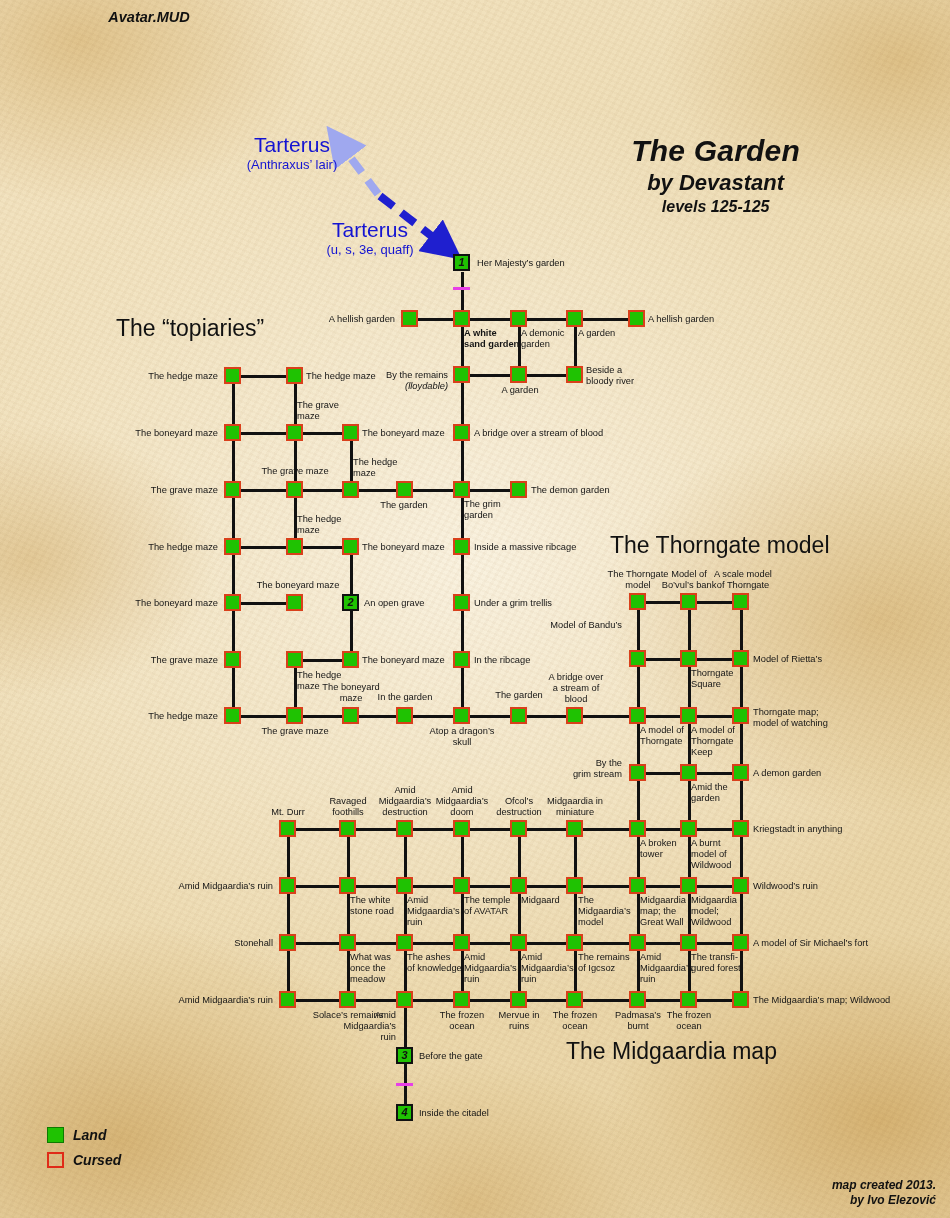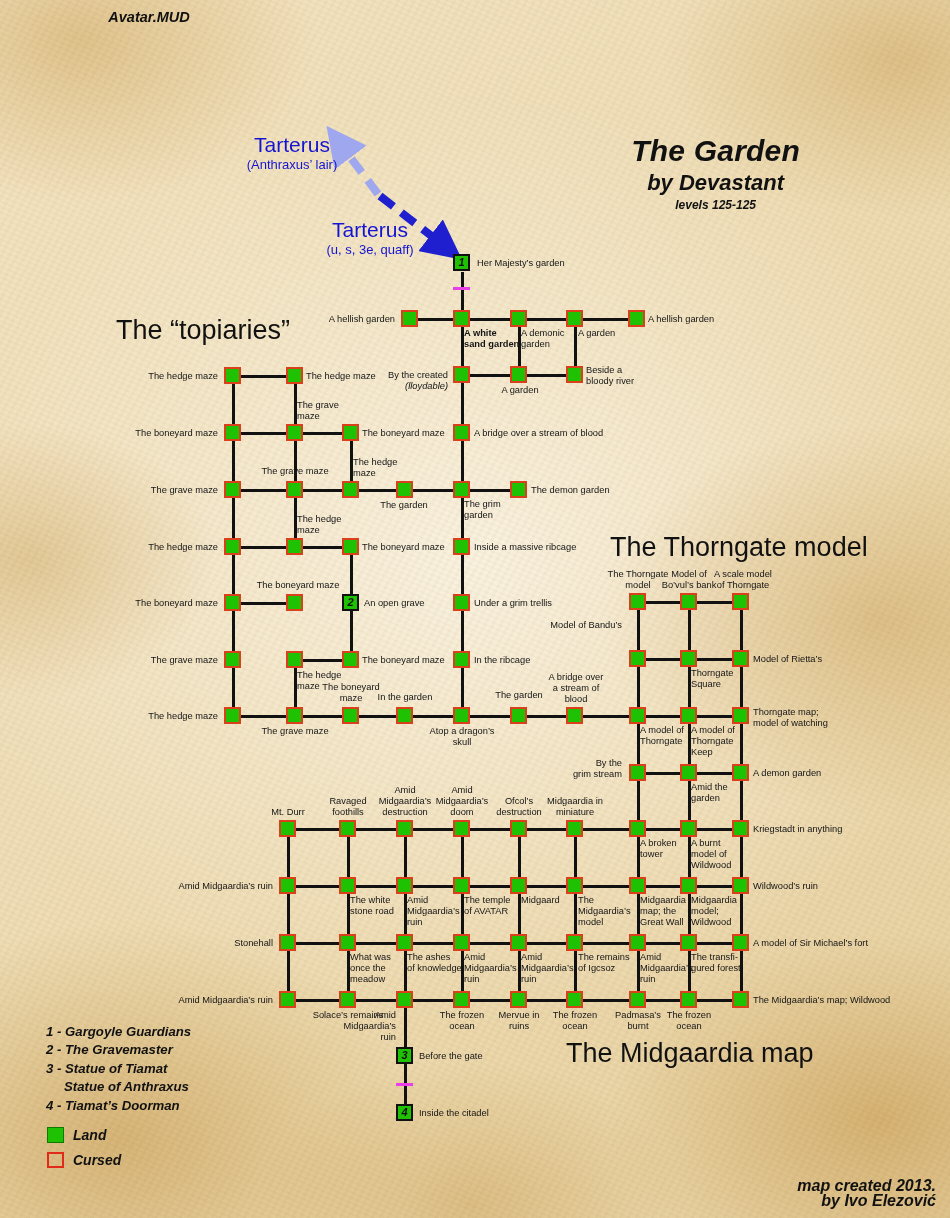--- a/index.html
+++ b/index.html
@@ -63,43 +63,43 @@
   .server{
     position:absolute;left:14px;top:8px;width:260px;
     font-weight:bold;font-style:italic;font-size:14.5px;color:#111;
     line-height:19px;
   }
   .server .l1{display:block;text-align:center;padding-left:10px;}
   .server .l2{display:block;text-align:center;}
   .maintitle{position:absolute;right:150px;top:134px;text-align:center;color:#111;}
   .maintitle .t1{font-size:30px;font-weight:bold;font-style:italic;letter-spacing:.2px;}
   .maintitle .t2{font-size:22px;font-weight:bold;font-style:italic;margin-top:2px;}
-  .maintitle .t3{font-size:12px;font-weight:bold;font-style:italic;margin-top:2px;}
-
-  .section-title{position:absolute;font-size:27px;color:#111;}
+  .maintitle .t3{font-size:16px;font-weight:bold;font-style:italic;margin-top:2px;}
+
+  .section-title{position:absolute;font-size:23px;color:#111;}
   .quote{
     position:absolute;left:608px;top:424px;width:332px;
     text-align:center;font-size:12.6px;line-height:16.5px;color:#151515;
   }
 
   
   .tart-lbl{position:absolute;color:#1414d2;text-align:center;}
   .tart-lbl .big{font-size:21px;line-height:24px;}
   .tart-lbl .sm{font-size:13px;line-height:16px;}
 
   
   .legend{position:absolute;left:46px;top:1023px;font-size:13.2px;font-weight:bold;font-style:italic;color:#111;line-height:18.4px;}
   .legend .indent{padding-left:18px;}
   .legend-key{position:absolute;font-size:14px;font-weight:bold;font-style:italic;color:#111;}
   .sw{position:absolute;width:17px;height:16px;box-sizing:border-box;}
   .sw.land{background:#1fc202;border:1px solid #0e7a01;}
   .sw.cursed{background:transparent;border:2px solid #e02b18;}
 
   .credits{position:absolute;right:14px;bottom:10px;text-align:right;
-    font-size:16px;font-weight:bold;font-style:italic;color:#111;line-height:15px;}
+    font-size:12px;font-weight:bold;font-style:italic;color:#111;line-height:15px;}
 </style>
 </head>
 <body>
 
 <div id="map">
   <div class="grain"></div>
 
   <div class="server">
     <span class="l1">Avatar.MUD</span>
   </div>
@@ -221,21 +221,21 @@
 sand garden</div>
   <div class="room" style="left:510px;top:310px;"></div>
   <div class="lbl r" style="left:521px;top:328px;width:62px;">A demonic
 garden</div>
   <div class="room" style="left:566px;top:310px;"></div>
   <div class="lbl r" style="left:578px;top:328px;width:62px;">A garden</div>
   <div class="room" style="left:628px;top:310px;"></div>
   <div class="lbl r" style="left:648px;top:314px;width:120px;">A hellish garden</div>
 
   <div class="room" style="left:453px;top:366px;"></div>
-  <div class="lbl l" style="left:353px;top:370px;width:95px;"><span>By the created</span><br><i>(lloydable)</i></div>
+  <div class="lbl l" style="left:353px;top:370px;width:95px;"><span>By the remains</span><br><i>(lloydable)</i></div>
   <div class="room" style="left:510px;top:366px;"></div>
   <div class="lbl c" style="left:490px;top:385px;width:60px;">A garden</div>
   <div class="room" style="left:566px;top:366px;"></div>
   <div class="lbl r" style="left:586px;top:365px;width:70px;">Beside a
 bloody river</div>
 
   <div class="room" style="left:453px;top:424px;"></div>
   <div class="lbl r" style="left:474px;top:428px;width:170px;">A bridge over a stream of blood</div>
   <div class="room" style="left:453px;top:481px;"></div>
   <div class="lbl r" style="left:464px;top:499px;width:60px;">The grim
@@ -465,27 +465,20 @@
   <div class="lbl c" style="left:658px;top:1010px;width:62px;">The frozen
 ocean</div>
   <div class="room" style="left:732px;top:991px;"></div>
   <div class="lbl r" style="left:753px;top:995px;width:190px;">The Midgaardia’s map; Wildwood</div>
 
   <div class="room numbered" style="left:396px;top:1047px;">3</div>
   <div class="lbl r" style="left:419px;top:1051px;width:110px;">Before the gate</div>
   <div class="room numbered" style="left:396px;top:1104px;">4</div>
   <div class="lbl r" style="left:419px;top:1108px;width:110px;">Inside the citadel</div>
 
-  <div class="legend">
-    <div>1 - Gargoyle Guardians</div>
-    <div>2 - The Gravemaster</div>
-    <div>3 - Statue of Tiamat</div>
-    <div class="indent">Statue of Anthraxus</div>
-    <div>4 - Tiamat’s Doorman</div>
-  </div>
   <div class="sw land" style="left:47px;top:1127px;"></div>
   <div class="legend-key" style="left:73px;top:1127px;">Land</div>
   <div class="sw cursed" style="left:47px;top:1152px;"></div>
   <div class="legend-key" style="left:73px;top:1152px;">Cursed</div>
 
   <div class="credits">
     <div>map created 2013.</div>
     <div>by Ivo Elezović</div>
   </div>
 </div>

